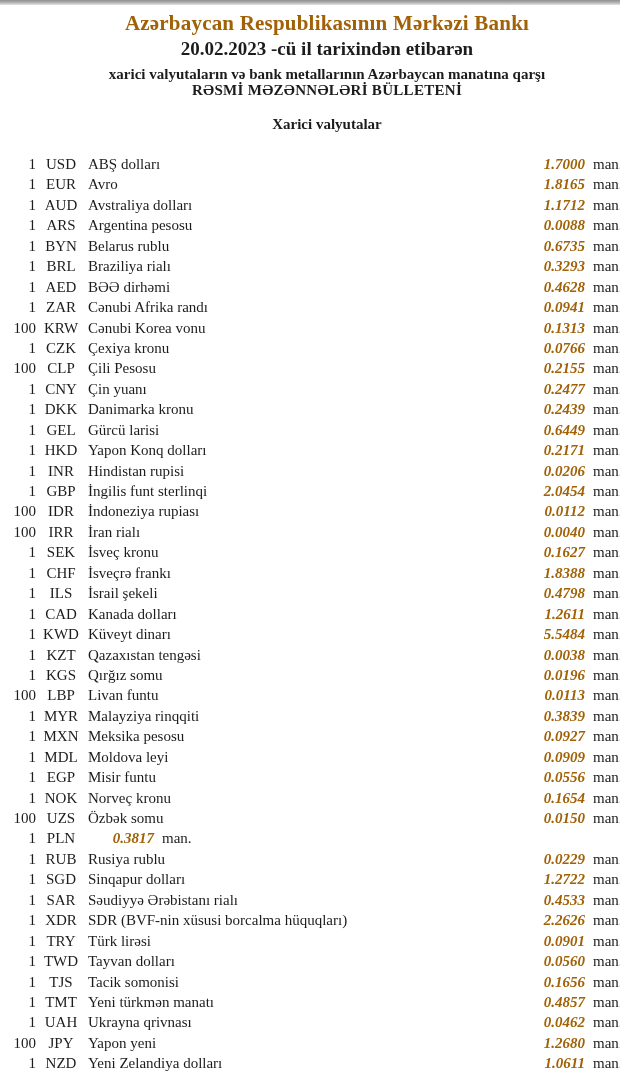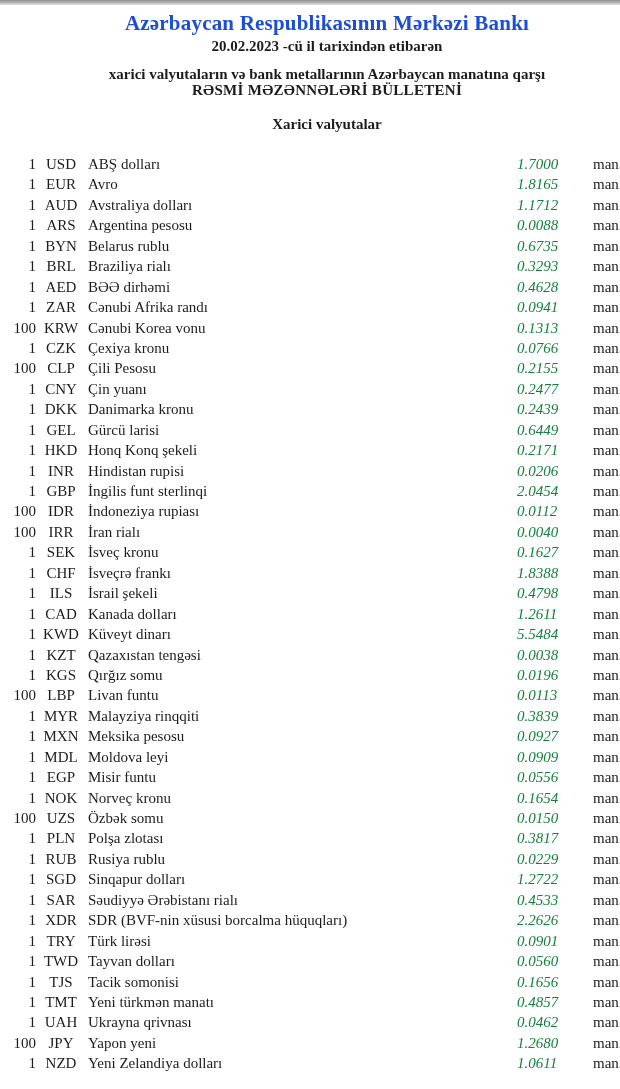--- a/index.html
+++ b/index.html
@@ -24,22 +24,22 @@
   .hdr {
     position: absolute;
     left: 0;
     width: 620px;
     box-sizing: border-box;
     padding-left: 34px;
     text-align: center;
     font-weight: bold;
     white-space: nowrap;
   }
-  .hdr1 { top: 11px;  font-size: 21px; letter-spacing: 0.2px; color: #1d4ed8; }
-  .hdr2 { top: 38px;  font-size: 15px; }
+  .hdr1 { top: 11px;  font-size: 21px; letter-spacing: 0.2px; color: #a16207; }
+  .hdr2 { top: 38px;  font-size: 19px; }
   .hdr3 { top: 66px;  font-size: 15px; }
   .hdr4 { top: 82px;  font-size: 15px; letter-spacing: 0.3px; }
   .section-title { top: 116px; font-size: 15px; }
 
   .rate-table {
     position: absolute;
     top: 154px;
     left: 0;
     width: 620px;
   }
@@ -60,24 +60,25 @@
     text-align: center;
     flex: 0 0 auto;
   }
   .cname {
     flex: 1 1 auto;
     padding-left: 2px;
     overflow: hidden;
   }
   .rate {
     width: 68px;
+    text-align: right;
     flex: 0 0 auto;
-    font-weight: normal;
+    font-weight: bold;
     font-style: italic;
-    color: #15803d;
+    color: #a16207;
   }
   .unit {
     width: 35px;
     box-sizing: border-box;
     padding-left: 8px;
     text-align: left;
     flex: 0 0 auto;
   }
 </style>
 </head>
@@ -204,21 +205,21 @@
         <span class="qty">1</span>
         <span class="code">GEL</span>
         <span class="cname">Gürcü larisi</span>
         <span class="rate">0.6449</span>
         <span class="unit">man.</span>
       </div>
 
       <div class="row">
         <span class="qty">1</span>
         <span class="code">HKD</span>
-        <span class="cname">Honq Konq şekeli</span>
+        <span class="cname">Yapon Konq dolları</span>
         <span class="rate">0.2171</span>
         <span class="unit">man.</span>
       </div>
 
       <div class="row">
         <span class="qty">1</span>
         <span class="code">INR</span>
         <span class="cname">Hindistan rupisi</span>
         <span class="rate">0.0206</span>
         <span class="unit">man.</span>
@@ -356,21 +357,20 @@
         <span class="qty">100</span>
         <span class="code">UZS</span>
         <span class="cname">Özbək somu</span>
         <span class="rate">0.0150</span>
         <span class="unit">man.</span>
       </div>
 
       <div class="row">
         <span class="qty">1</span>
         <span class="code">PLN</span>
-        <span class="cname">Polşa zlotası</span>
         <span class="rate">0.3817</span>
         <span class="unit">man.</span>
       </div>
 
       <div class="row">
         <span class="qty">1</span>
         <span class="code">RUB</span>
         <span class="cname">Rusiya rublu</span>
         <span class="rate">0.0229</span>
         <span class="unit">man.</span>

